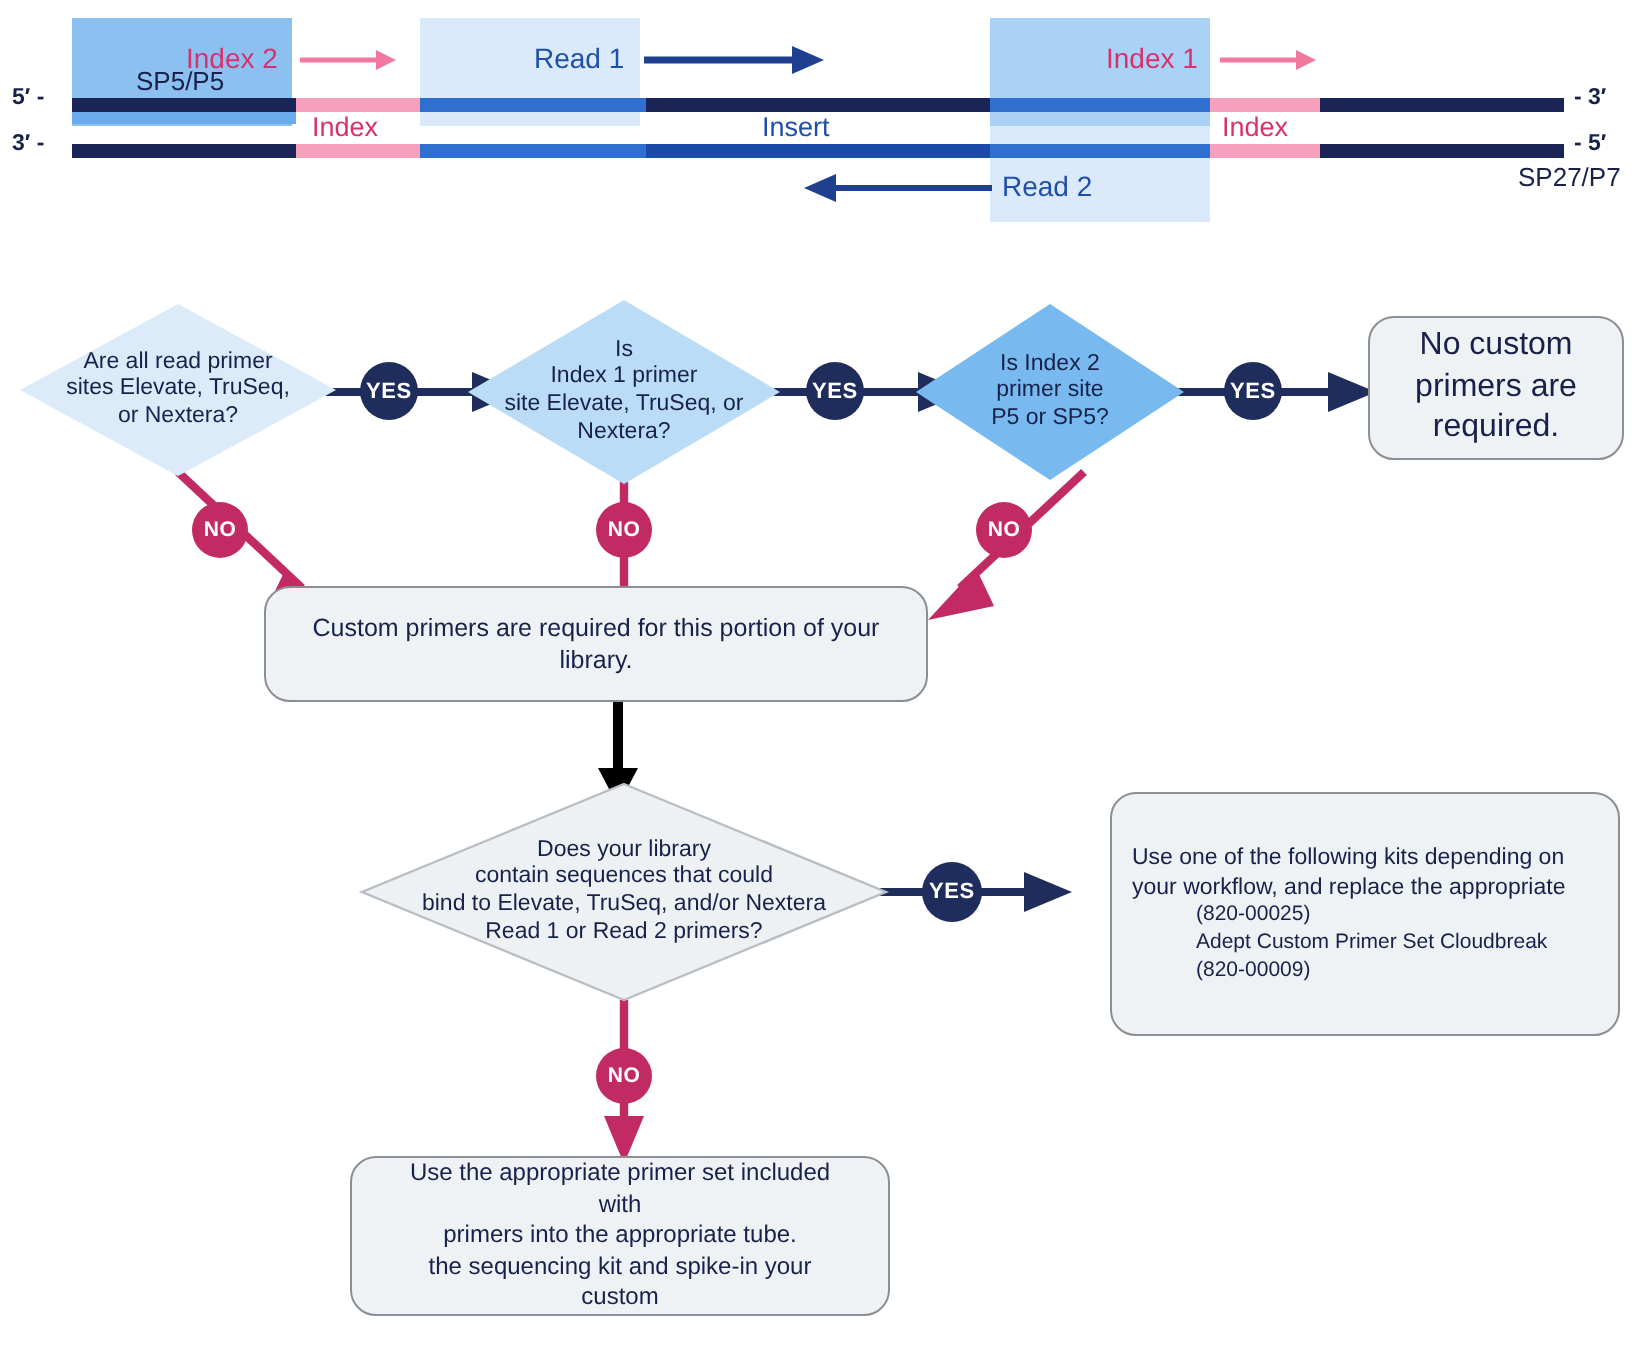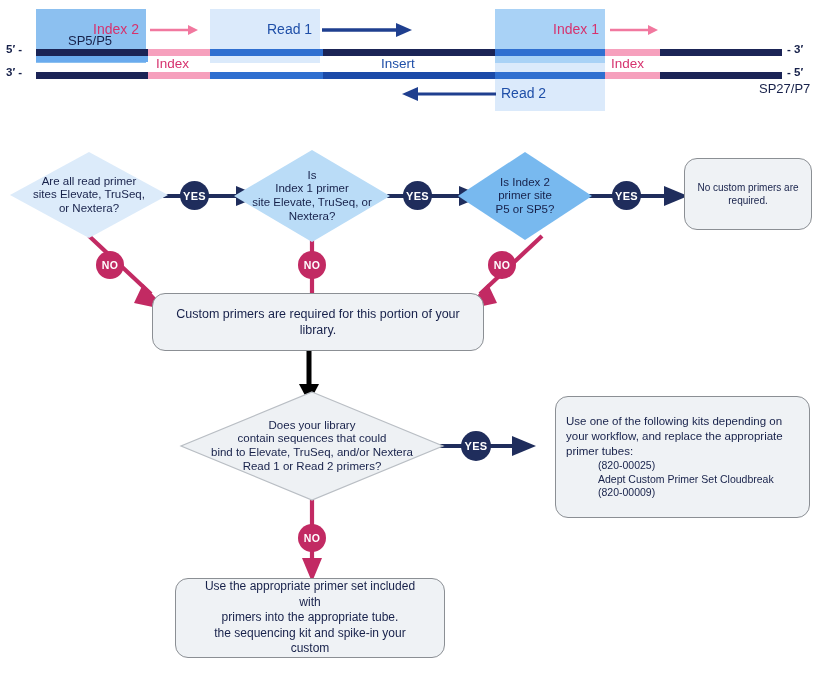--- a/index.html
+++ b/index.html
@@ -156,21 +156,21 @@
     <span>Is Index 2</span><br>
     <span>primer site</span><br>
     <span>P5 or SP5?</span>
   </span>
 </div>
 
 <div class="badge badge-yes" style="left:180px;top:181px;width:29px;height:29px;font-size:11px;">YES</div>
 <div class="badge badge-yes" style="left:403px;top:181px;width:29px;height:29px;font-size:11px;">YES</div>
 <div class="badge badge-yes" style="left:612px;top:181px;width:29px;height:29px;font-size:11px;">YES</div>
 
-<div class="rbox" style="left:684px;top:158px;width:128px;height:72px;font-size:10px;padding:0 8px;">
+<div class="rbox" style="left:684px;top:158px;width:128px;height:72px;font-size:16px;padding:0 8px;">
   <span>No custom primers are required.</span>
 </div>
 
 <svg class="abs" style="left:85px;top:232px;" width="96" height="86">
   <line x1="4" y1="4" x2="66" y2="62" stroke="#c22a63" stroke-width="4.2"></line>
   <polygon points="58,52 82,78 49,71" fill="#c22a63"></polygon>
 </svg>
 <div class="badge badge-no" style="left:96px;top:251px;width:28px;height:28px;font-size:10.5px;">NO</div>
 
 <svg class="abs" style="left:300px;top:240px;" width="26" height="78">
@@ -178,21 +178,21 @@
   <polygon points="2,56 12,78 22,56" fill="#c22a63"></polygon>
 </svg>
 <div class="badge badge-no" style="left:298px;top:251px;width:28px;height:28px;font-size:10.5px;">NO</div>
 
 <svg class="abs" style="left:450px;top:232px;" width="96" height="86">
   <line x1="92" y1="4" x2="30" y2="62" stroke="#c22a63" stroke-width="4.2"></line>
   <polygon points="38,52 14,78 47,71" fill="#c22a63"></polygon>
 </svg>
 <div class="badge badge-no" style="left:488px;top:251px;width:28px;height:28px;font-size:10.5px;">NO</div>
 
-<div class="rbox" style="left:152px;top:293px;width:332px;height:58px;font-size:12.5px;padding:0 10px;">
+<div class="rbox" style="left:132px;top:293px;width:332px;height:58px;font-size:12.5px;padding:0 10px;">
   <span>Custom primers are required for this portion of your library.</span>
 </div>
 
 <svg class="abs" style="left:296px;top:351px;" width="26" height="52">
   <line x1="13" y1="0" x2="13" y2="36" stroke="#000000" stroke-width="5"></line>
   <polygon points="3,33 13,52 23,33" fill="#000000"></polygon>
 </svg>
 
 <div class="diamond" style="left:181px;top:392px;width:262px;height:108px;font-size:11.5px;color:#17214a;">
   <svg class="dshape" viewBox="0 0 262 108" preserveAspectRatio="none">
@@ -211,21 +211,20 @@
 <svg class="abs" style="left:490px;top:435px;" width="46" height="22">
   <line x1="0" y1="11" x2="24" y2="11" stroke="#1f2d5c" stroke-width="4"></line>
   <polygon points="22,1 46,11 22,21" fill="#1f2d5c"></polygon>
 </svg>
 
 <div class="rbox" style="left:523px;top:396px;width:255px;height:122px;font-size:11.5px;
             padding:8px 10px;justify-content:flex-start;text-align:left;margin-left:32px;">
   <div style="width:100%;">
     <div>Use one of the following kits depending on</div>
     <div>your workflow, and replace the appropriate</div>
-    <div>primer tubes:</div>
     <div style="padding-left:32px;font-size:10.5px;">
       <div>(820-00025)</div>
       <div>Adept Custom Primer Set Cloudbreak</div>
       <div>(820-00009)</div>
     </div>
   </div>
 </div>
 
 <svg class="abs" style="left:299px;top:500px;" width="26" height="82">
   <line x1="13" y1="0" x2="13" y2="62" stroke="#c22a63" stroke-width="4.2"></line>

